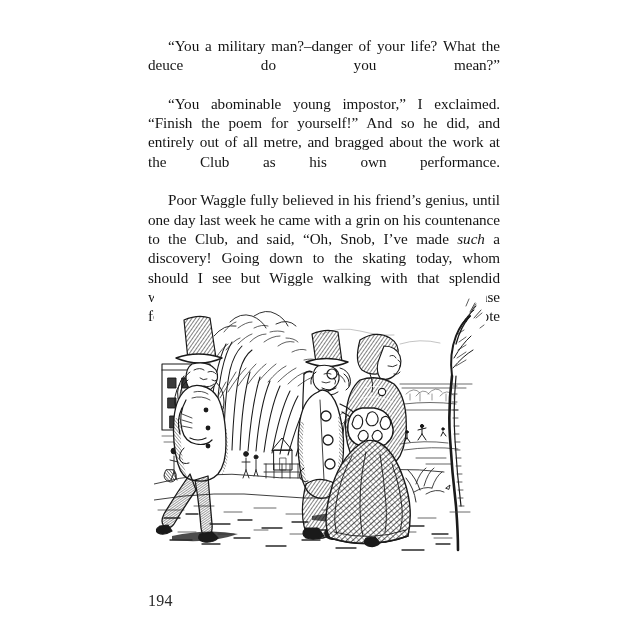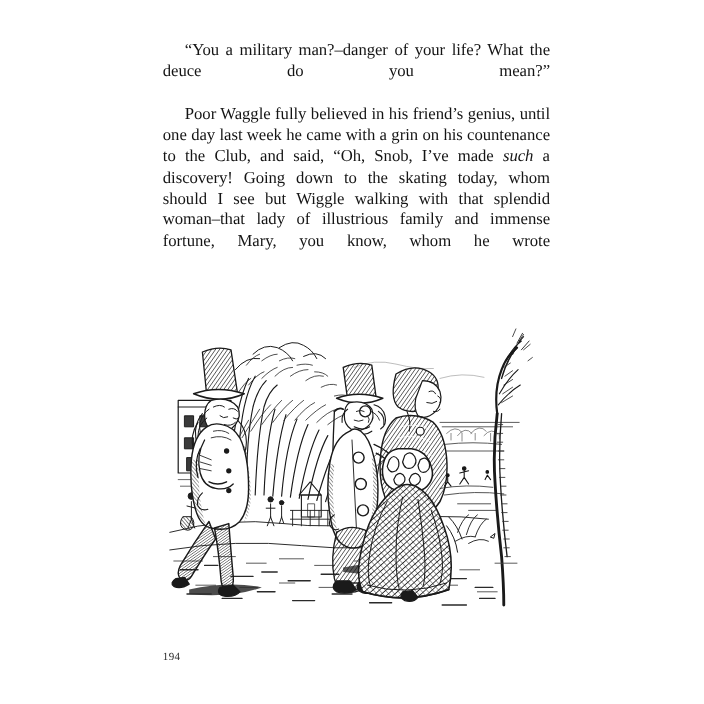--- a/index.html
+++ b/index.html
@@ -67,32 +67,33 @@
     display: block;
     width: 100%;
     height: 100%;
   }
 
   
   #folio {
     position: absolute;
     left: 148px;
     top: 592px;
-    font-size: 10px;
+    font-size: 16px;
     color: #2a2a2a;
     letter-spacing: 0.3px;
   }
 </style>
 </head>
 <body>
 
 <div id="page" style="background: rgb(255, 255, 255);">
 
   <div id="text-block">
       <p class="para" style="color: rgb(20, 20, 20);"><span>“You a military man?–danger of your life? What the deuce do you mean?”</span></p>
+      <p class="para" style="color: rgb(20, 20, 20);"><span>“You abominable young impostor,” I exclaimed. “Finish the poem for yourself!” And so he did, and entirely out of all metre, and bragged about the work at the Club as his own performance.</span></p>
       <p class="para" style="color: rgb(20, 20, 20);"><span>Poor Waggle fully believed in his friend’s genius, until one day last week he came with a grin on his countenance to the Club, and said, “Oh, Snob, I’ve made </span><i>such</i><span> a discovery! Going down to the skating today, whom should I see but Wiggle walking with that splendid woman–that lady of illustrious family and immense fortune, Mary, you know, whom he wrote</span></p>
     </div>
 
   <div id="illustration">
     <svg viewBox="0 0 332 272" xmlns="http://www.w3.org/2000/svg" shape-rendering="geometricPrecision">
       <defs>
         <pattern id="hatchA" width="3" height="3" patternUnits="userSpaceOnUse" patternTransform="rotate(35)">
           <line x1="0" y1="0" x2="0" y2="3" stroke="#1a1a1a" stroke-width="1.1"></line>
         </pattern>
         <pattern id="hatchB" width="2.4" height="2.4" patternUnits="userSpaceOnUse" patternTransform="rotate(-40)">

